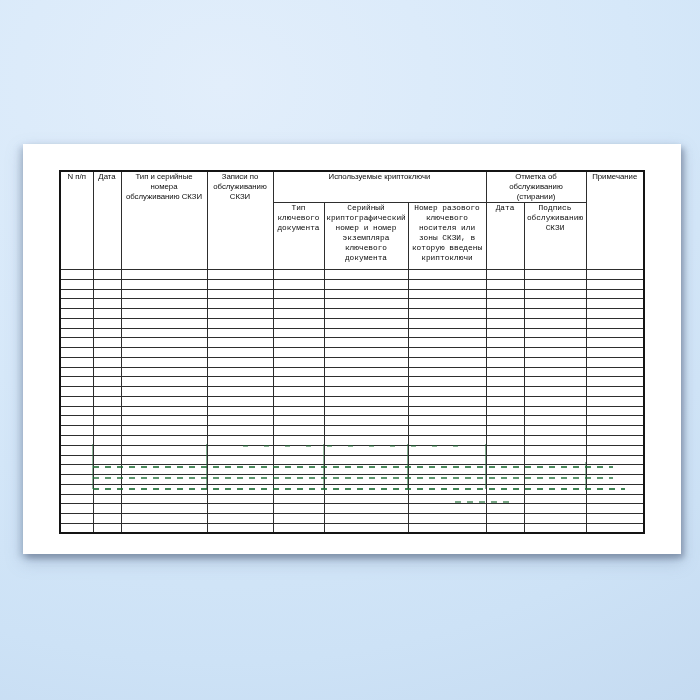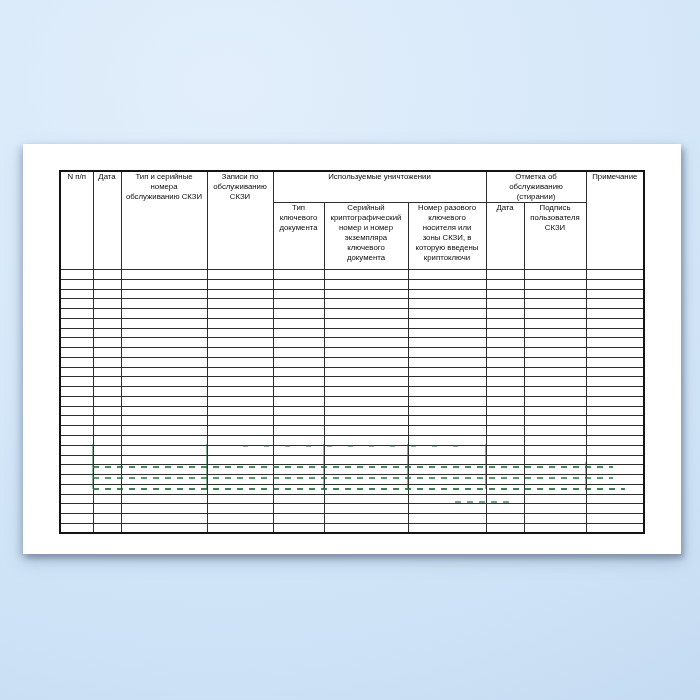--- a/index.html
+++ b/index.html
@@ -43,21 +43,21 @@
     font-size: 7.8px;
     line-height: 10px;
     font-weight: normal;
     color: #0b0b0b;
     text-align: center;
     vertical-align: top;
     padding-top: 2px;
     white-space: pre-line;
   }
   tr.group-row { height: 31px; }
-  tr.sub-row   { height: 67px; }
+  tr.sub-row   { height: 67px; font-family: Liberation Mono, monospace; }
   tbody tr     { height: 9.78px; }
   tbody td     { background: #ffffff; }
   tbody tr td  { border-color: #3a3a3a #2b2b2b; }
 
   
   .artifacts { position: absolute; left: 0; top: 0; width: 658px; height: 410px; pointer-events: none; z-index: 5; }
   .art-h {
     position: absolute; height: 1.6px;
     background-image: repeating-linear-gradient(90deg, var(--green) 0 6px, transparent 6px 12px);
   }
@@ -88,21 +88,21 @@
         <thead>
           <tr class="group-row">
             <th rowspan="2">N п/п</th>
             <th rowspan="2">Дата</th>
             <th rowspan="2">Тип и серийные
 номера
 обслуживанию СКЗИ</th>
             <th rowspan="2">Записи по
 обслуживанию
 СКЗИ</th>
-            <th colspan="3">Используемые уничтожении</th>
+            <th colspan="3">Используемые криптоключи</th>
             <th colspan="2">Отметка об
 обслуживанию
 (стирании)</th>
             <th rowspan="2">Примечание</th>
           </tr>
           <tr class="sub-row">
             <th>Тип
 ключевого
 документа</th>
             <th>Серийный
@@ -112,21 +112,21 @@
 ключевого
 документа</th>
             <th>Номер разового
 ключевого
 носителя или
 зоны СКЗИ, в
 которую введены
 криптоключи</th>
             <th>Дата</th>
             <th>Подпись
-пользователя
+обслуживанию
 СКЗИ</th>
           </tr>
         </thead>
         <tbody>
             <tr>
               <td></td>
               <td></td>
               <td></td>
               <td></td>
               <td></td>

